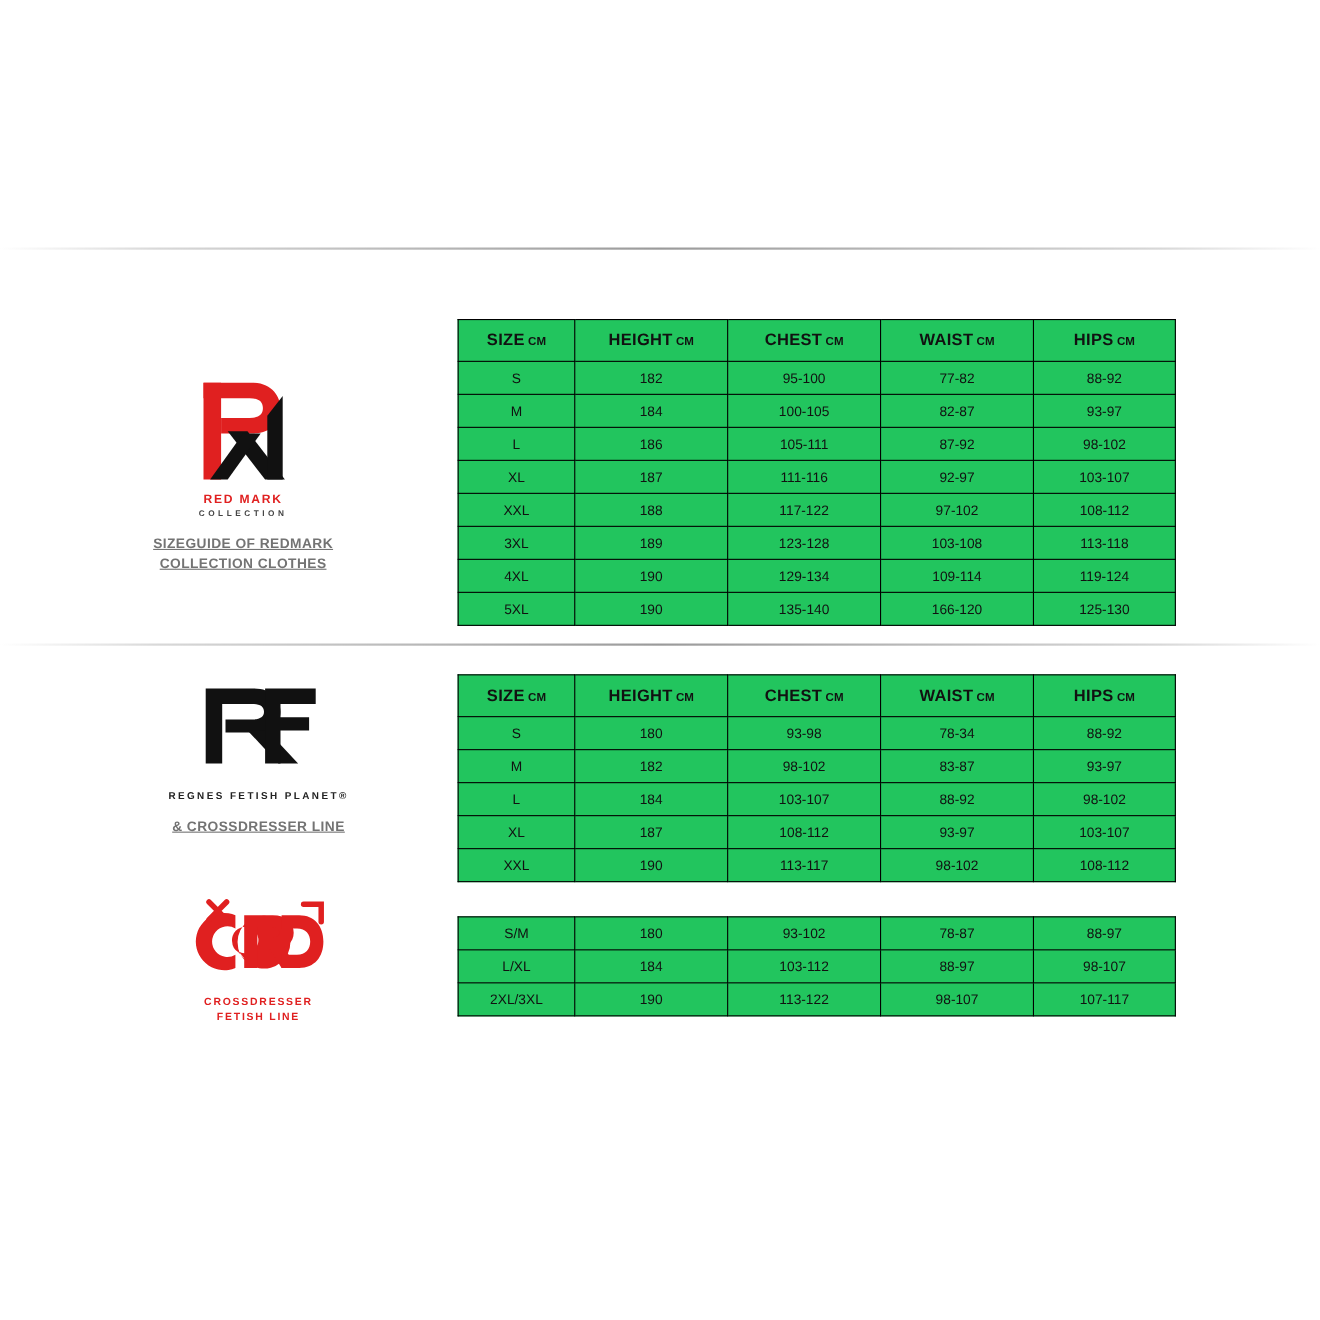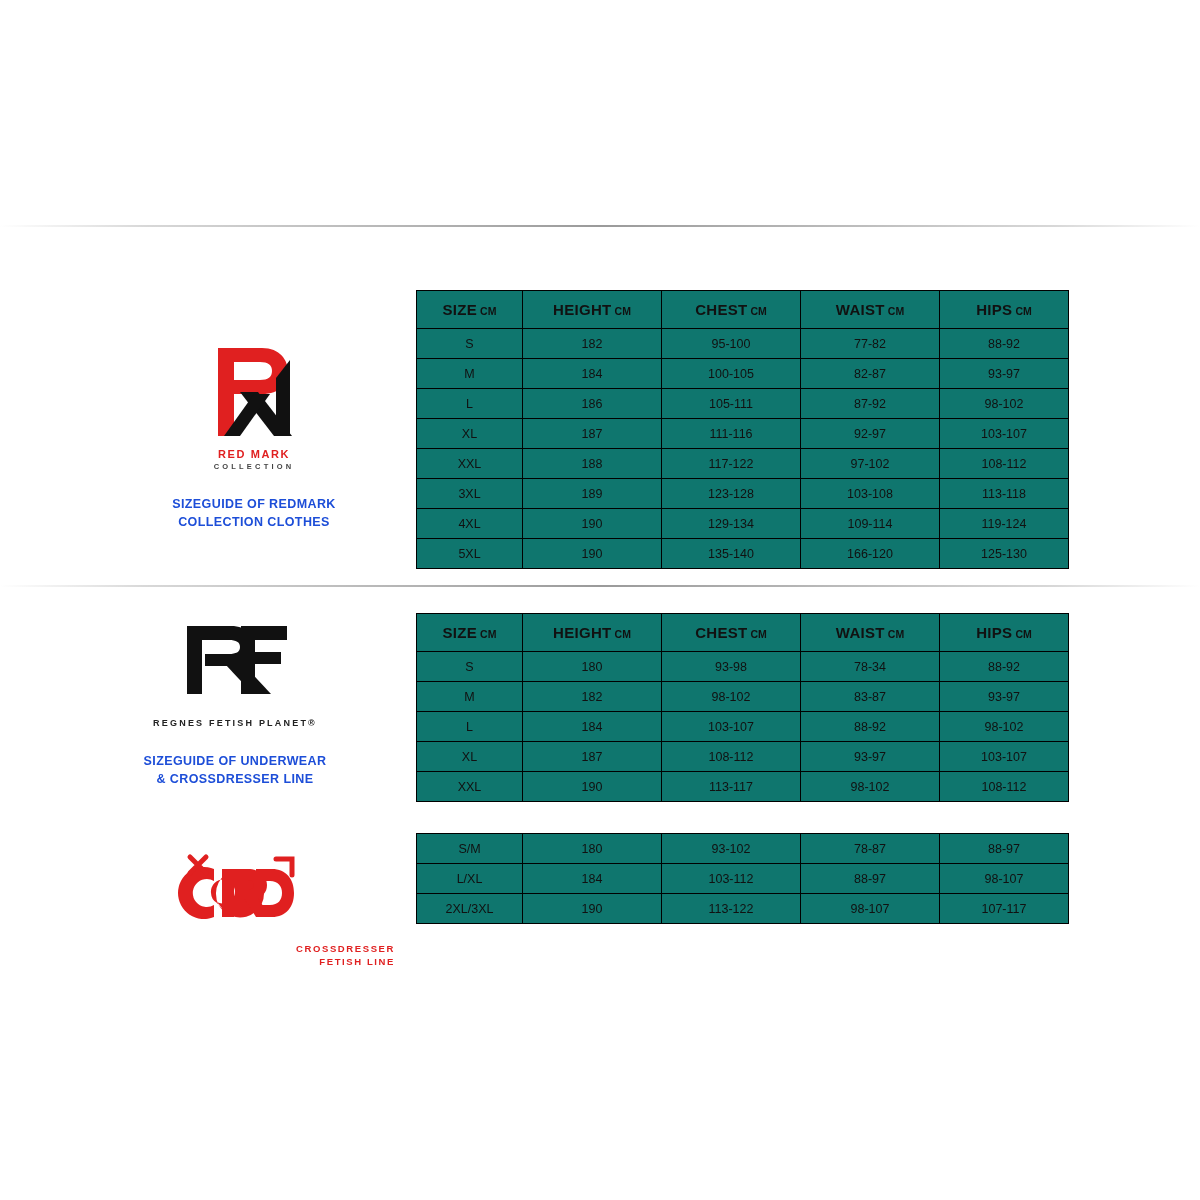--- a/index.html
+++ b/index.html
@@ -34,22 +34,23 @@
     position: absolute;
     text-align: center;
     width: 320px;
   }
 
   .logo-caption {
     font-size: 12.5px;
     font-weight: bold;
     letter-spacing: 0.4px;
     line-height: 1.45;
-    color: #1d4ed8;
-    margin-top: 24px;
+    color: #737373;
+    margin-top: 14px;
+    text-decoration: underline;
   }
 
   .rm-mark {
     width: 116px;
     height: 104px;
     margin: 0 auto;
     position: relative;
   }
   .rm-name {
     font-size: 11px;
@@ -92,21 +93,21 @@
     letter-spacing: 1.6px;
     color: #e02020;
     margin-top: 6px;
     line-height: 1.35;
   }
 
   
   table.sizes {
     position: absolute;
     border-collapse: collapse;
-    background: #0f766e;
+    background: #22c55e;
   }
   table.sizes th, table.sizes td {
     border: 1px solid #000000;
     text-align: center;
     font-size: 12.5px;
     color: #111111;
     height: 29px;
     padding: 0 4px;
   }
   table.sizes th {
@@ -127,21 +128,21 @@
   .col-waist { width: 130px; }
   .col-hips  { width: 120px; }
 </style>
 </head>
 <body>
 
 <div class="page">
 
   <div class="divider" style="top:225px;"></div>
 
-  <div class="logo-block" style="left:94px; top:340px;">
+  <div class="logo-block" style="left:61px; top:340px;">
     <div class="rm-mark">
       <svg viewBox="0 0 116 104" width="116" height="104" aria-hidden="true">
 
         <path d="M22 8 L22 96 L38 96 L38 8 Z" fill="#e02020"></path>
         <path d="M22 8 L66 8 C84 8 92 20 92 32 C92 44 84 54 66 54 L38 54 L38 40 L64 40 C72 40 76 37 76 31 C76 25 72 22 64 22 L22 22 Z" fill="#e02020"></path>
 
         <path d="M44 52 L62 52 L96 96 L78 96 Z" fill="#111111"></path>
         <path d="M94 20 L94 96 L80 96 L80 38 Z" fill="#111111"></path>
         <path d="M58 54 L74 54 L44 96 L28 96 Z" fill="#111111"></path>
       </svg>
@@ -229,21 +230,20 @@
   <div class="logo-block" style="left:75px; top:620px;">
     <div class="rfp-mark">
       <svg viewBox="0 0 120 80" width="120" height="80" aria-hidden="true">
         <path d="M12 6 L56 6 C72 6 80 16 80 27 C80 38 72 46 56 46 L30 46 L30 34 L54 34 C61 34 65 32 65 27 C65 22 61 20 54 20 L27 20 L27 74 L12 74 Z" fill="#111111"></path>
         <path d="M50 44 L68 44 L96 74 L78 74 Z" fill="#111111"></path>
         <path d="M66 6 L112 6 L112 20 L80 20 L80 32 L106 32 L106 44 L80 44 L80 74 L66 74 Z" fill="#111111"></path>
       </svg>
     </div>
     <div class="rfp-name">REGNES FETISH PLANET®</div>
     <div class="logo-caption">
-      <div>SIZEGUIDE OF UNDERWEAR</div>
       <div>&amp; CROSSDRESSER LINE</div>
     </div>
   </div>
 
   <table class="sizes" style="left:416px; top:613px;">
       <thead>
         <tr>
           <th class="col-size"><span>SIZE</span><span class="unit">CM</span></th>
           <th class="col-height"><span>HEIGHT</span><span class="unit">CM</span></th>
           <th class="col-chest"><span>CHEST</span><span class="unit">CM</span></th>
@@ -283,21 +283,21 @@
         <tr>
           <td class="col-size">XXL</td>
           <td class="col-height">190</td>
           <td class="col-chest">113-117</td>
           <td class="col-waist">98-102</td>
           <td class="col-hips">108-112</td>
         </tr>
       </tbody>
     </table>
 
-  <div class="logo-block" style="left:75px; top:849px;text-align:right;">
+  <div class="logo-block" style="left:75px; top:812px;">
     <div class="crd-mark">
       <svg viewBox="0 0 130 88" width="130" height="88" aria-hidden="true">
 
         <path d="M46 44 A24 24 0 1 1 56 64 L47 53 A12 12 0 1 0 41 44 A12 12 0 0 0 47 54 L56 64 A24 24 0 0 1 46 44 Z" fill="#e02020"></path>
         <path d="M44 20 A26 26 0 1 0 44 68 L44 56 A14 14 0 1 1 44 32 Z" fill="#e02020"></path>
 
         <path d="M52 20 L78 20 C90 20 97 27 97 36 C97 45 90 51 78 51 L66 51 L66 41 L76 41 C81 41 84 39 84 36 C84 32 81 31 76 31 L64 31 L64 68 L52 68 Z" fill="#e02020"></path>
         <path d="M74 49 L88 49 L100 68 L86 68 Z" fill="#e02020"></path>
 
         <path d="M86 20 L102 20 C116 20 124 30 124 44 C124 58 116 68 102 68 L86 68 L86 56 L100 56 C108 56 112 51 112 44 C112 37 108 32 100 32 L86 32 Z" fill="#e02020"></path>

